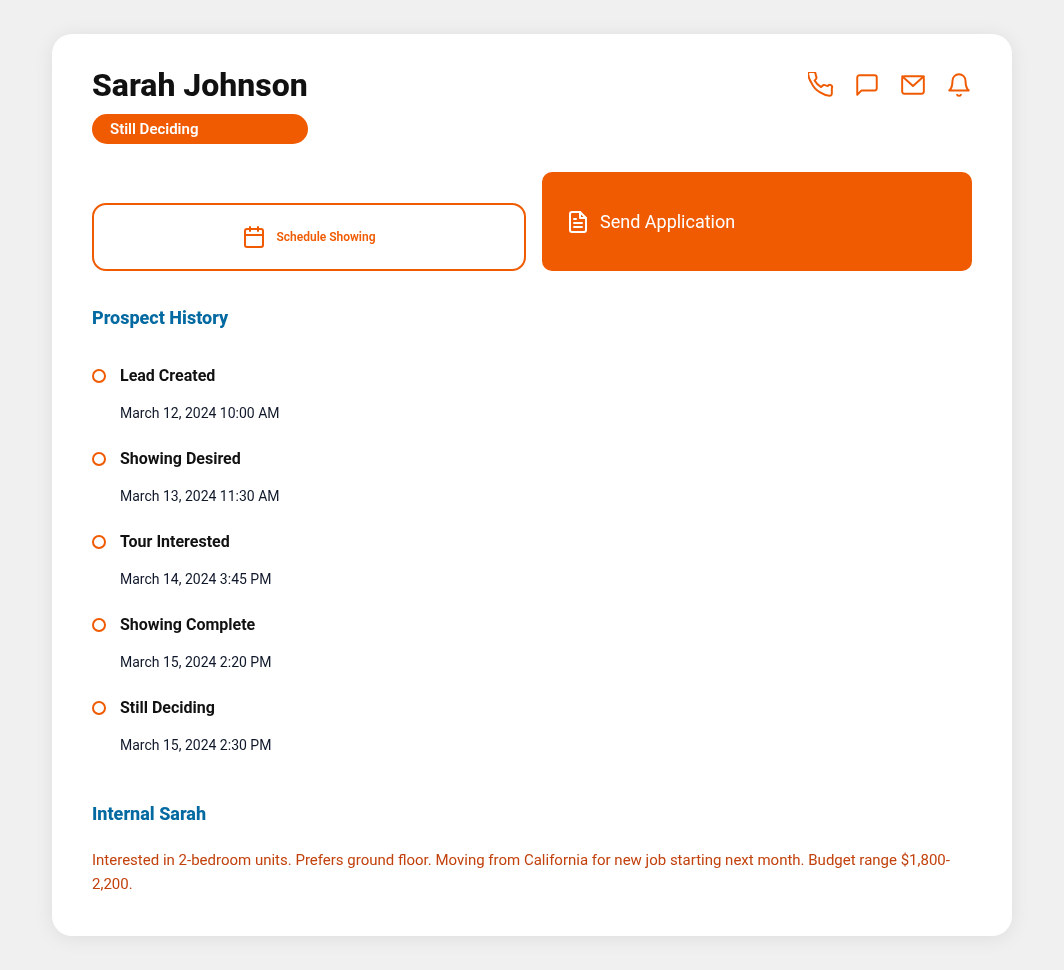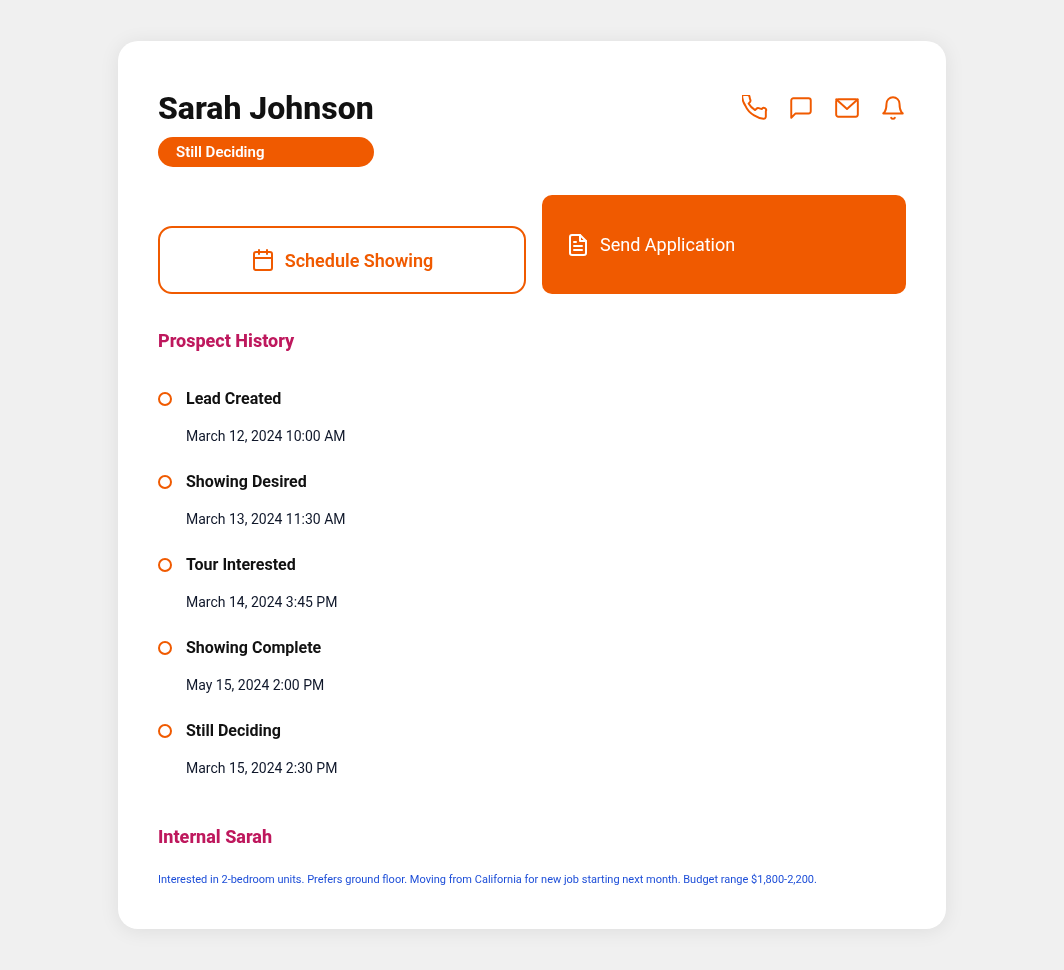--- a/index.html
+++ b/index.html
@@ -14,22 +14,22 @@
       display: flex;
       justify-content: center;
       align-items: center;
       min-height: 100vh;
       padding: 20px;
     }
 
     .card {
       background: #ffffff;
       border-radius: 20px;
-      padding: 48px 40px 40px 40px;
-      width: 828px;
+      padding: 32px 40px 40px 40px;
+      width: 960px;
       max-width: 100%;
       box-shadow: 0 2px 20px rgba(0,0,0,0.08);
     }
 
     .header {
       display: flex;
       justify-content: space-between;
       align-items: flex-start;
       margin-bottom: 28px;
     }
@@ -73,21 +73,21 @@
       flex: 1;
       display: flex;
       align-items: center;
       justify-content: center;
       gap: 10px;
       padding: 20px 24px;
       border: 2px solid #f05a00;
       border-radius: 14px;
       background: #ffffff;
       color: #f05a00;
-      font-size: 18px;
+      font-size: 12px;
       font-weight: 600;
       cursor: pointer;
       margin-top: 31px;
     }
 
     .btn-solid {
       flex: 1;
       display: flex;
       align-items: center;
       justify-content: flex-start;
@@ -102,21 +102,21 @@
       cursor: pointer;
     }
 
     .btn-icon {
       font-size: 20px;
     }
 
     .section-title {
       font-size: 18px;
       font-weight: 800;
-      color: #be185d;
+      color: #0369a1;
       margin-bottom: 24px;
     }
 
     .prospect-history {
       margin-bottom: 36px;
     }
 
     .history-list {
       list-style: none;
       display: flex;
@@ -157,22 +157,22 @@
       font-size: 14px;
       color: #0f172a;
       font-weight: 400;
     }
 
     .internal-notes {
       margin-top: 0;
     }
 
     .notes-text {
-      font-size: 11px;
-      color: #1d4ed8;
+      font-size: 15px;
+      color: #c2410c;
       line-height: 1.6;
     }
 
     
     .icon-svg {
       width: 24px;
       height: 24px;
       stroke: #f05a00;
       fill: none;
       stroke-width: 2;
@@ -287,21 +287,21 @@
         <div class="history-content">
           <span class="history-event">Tour Interested</span>
           <span class="history-date">March 14, 2024 3:45 PM</span>
         </div>
       </li>
 
       <li class="history-item">
         <div class="history-dot"></div>
         <div class="history-content">
           <span class="history-event">Showing Complete</span>
-          <span class="history-date">May 15, 2024 2:00 PM</span>
+          <span class="history-date">March 15, 2024 2:20 PM</span>
         </div>
       </li>
 
       <li class="history-item">
         <div class="history-dot"></div>
         <div class="history-content">
           <span class="history-event">Still Deciding</span>
           <span class="history-date">March 15, 2024 2:30 PM</span>
         </div>
       </li>

